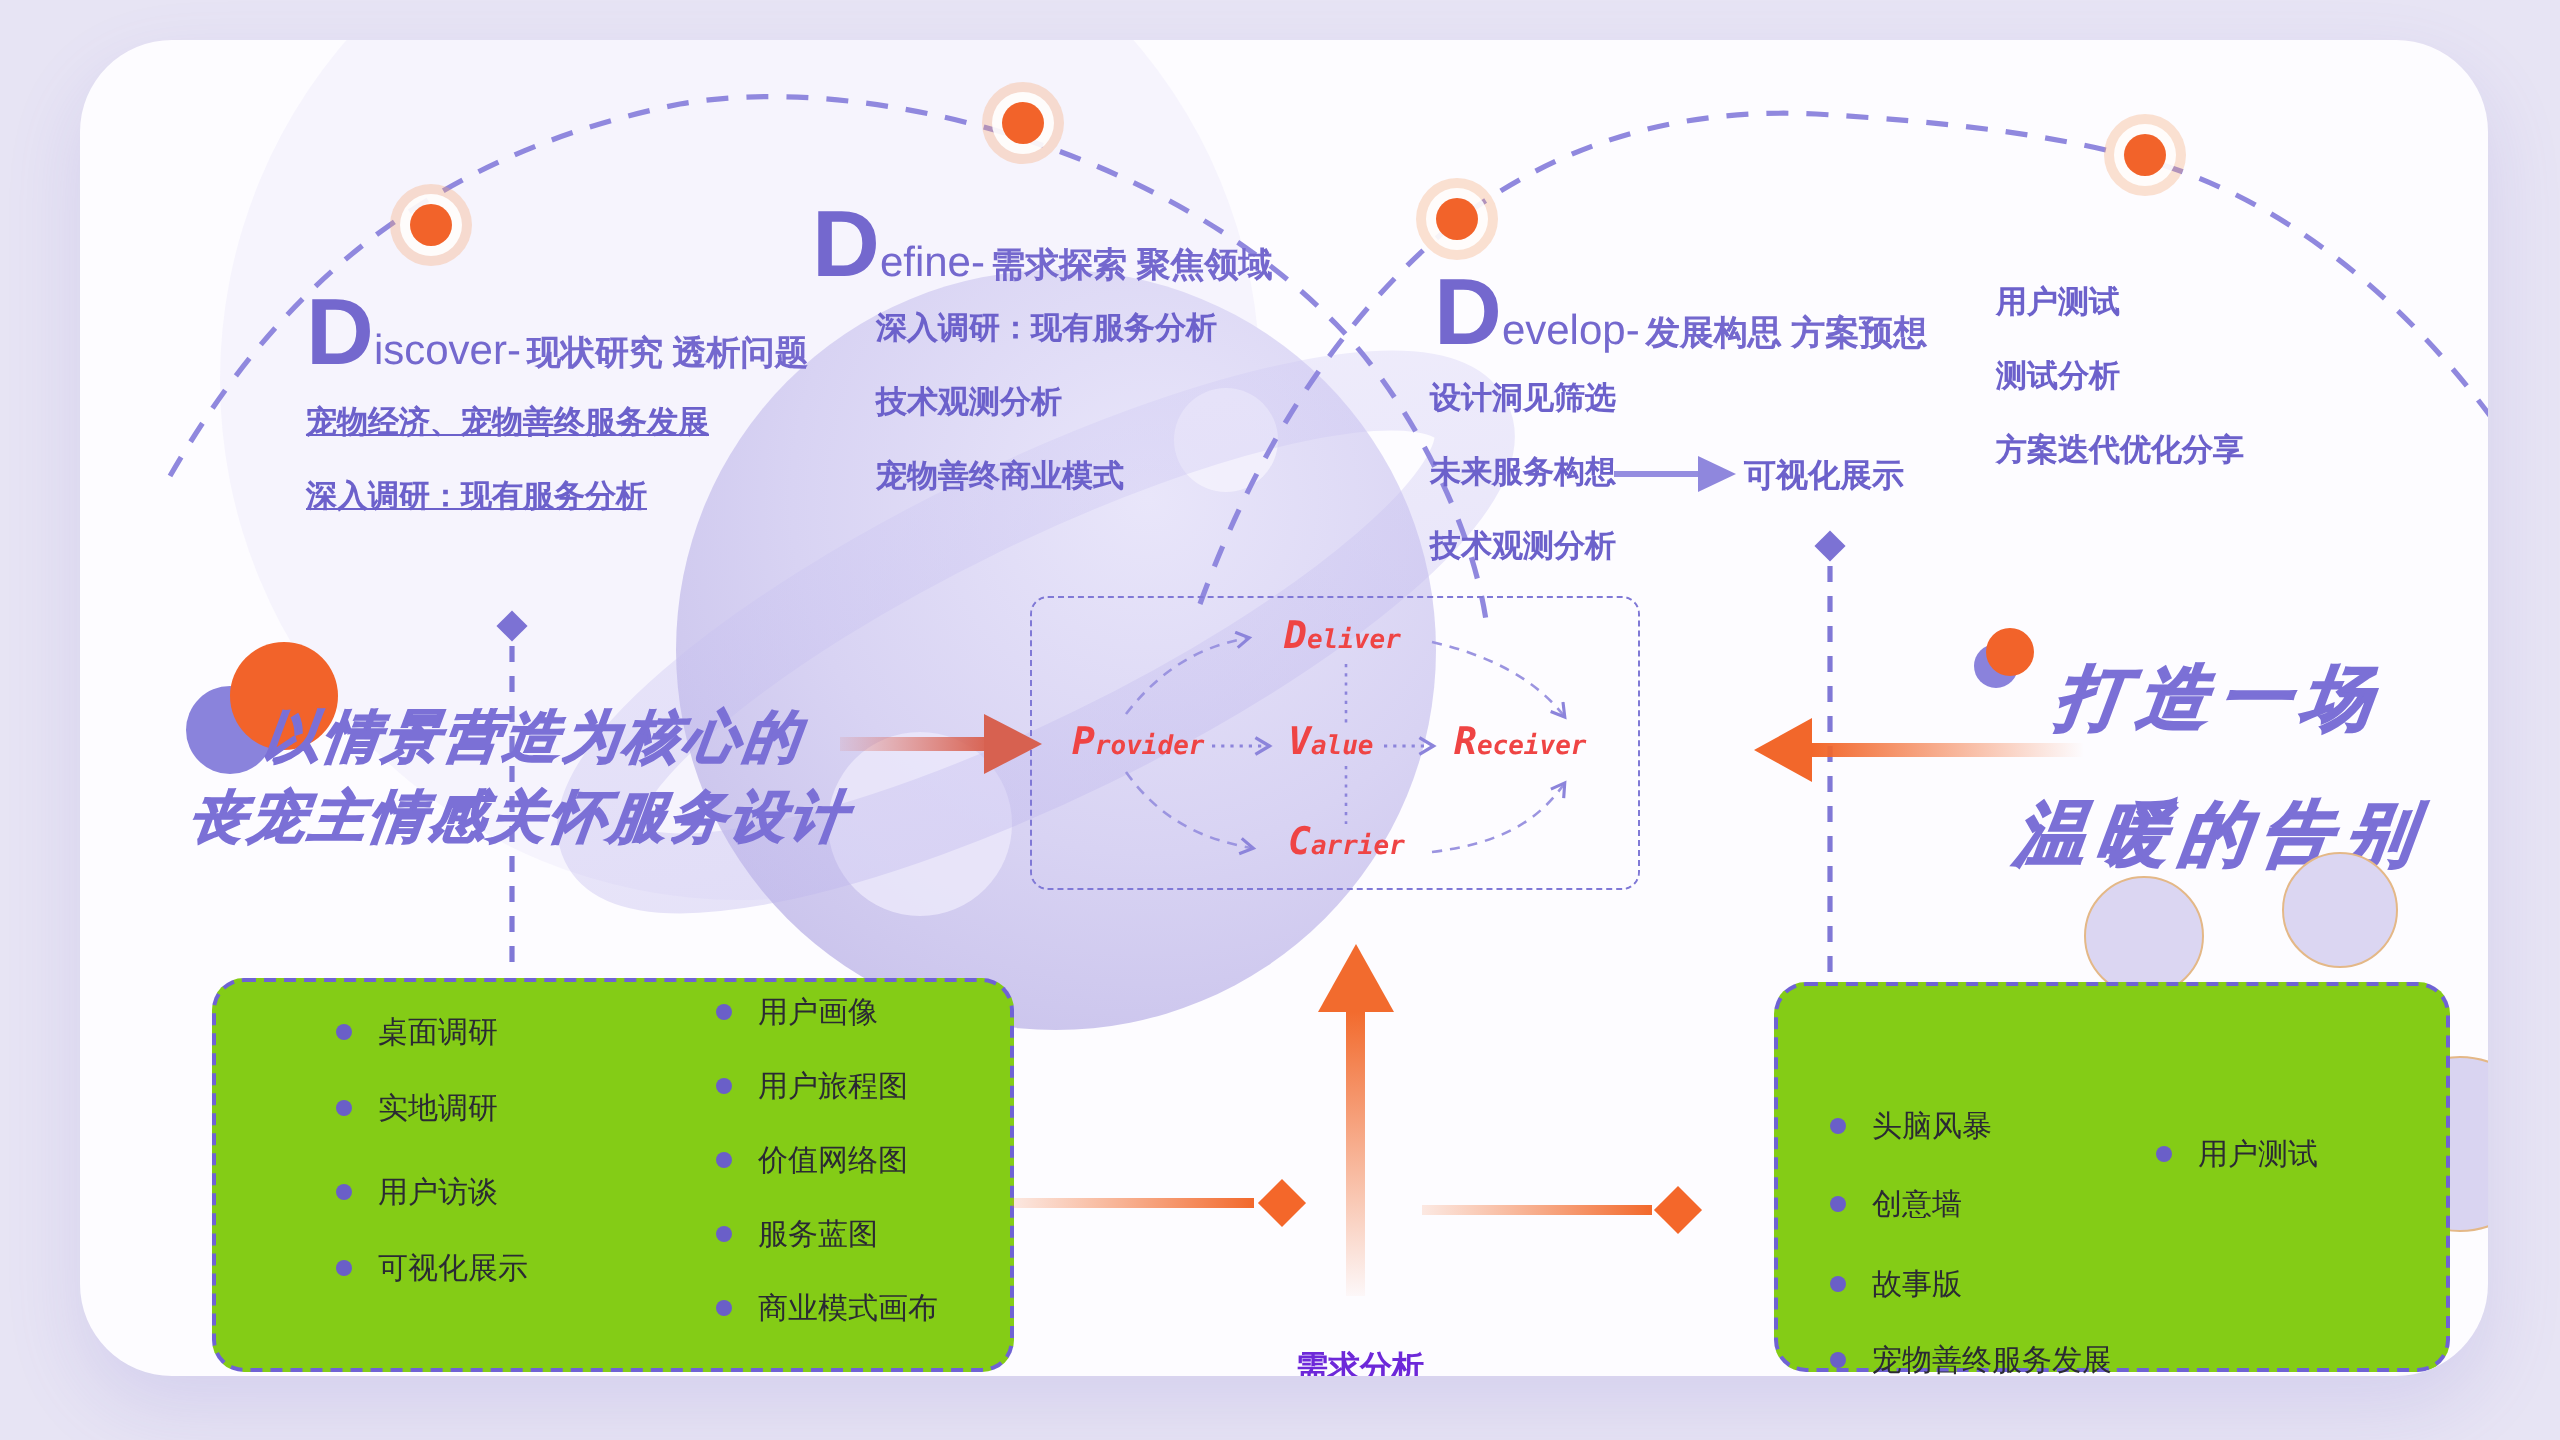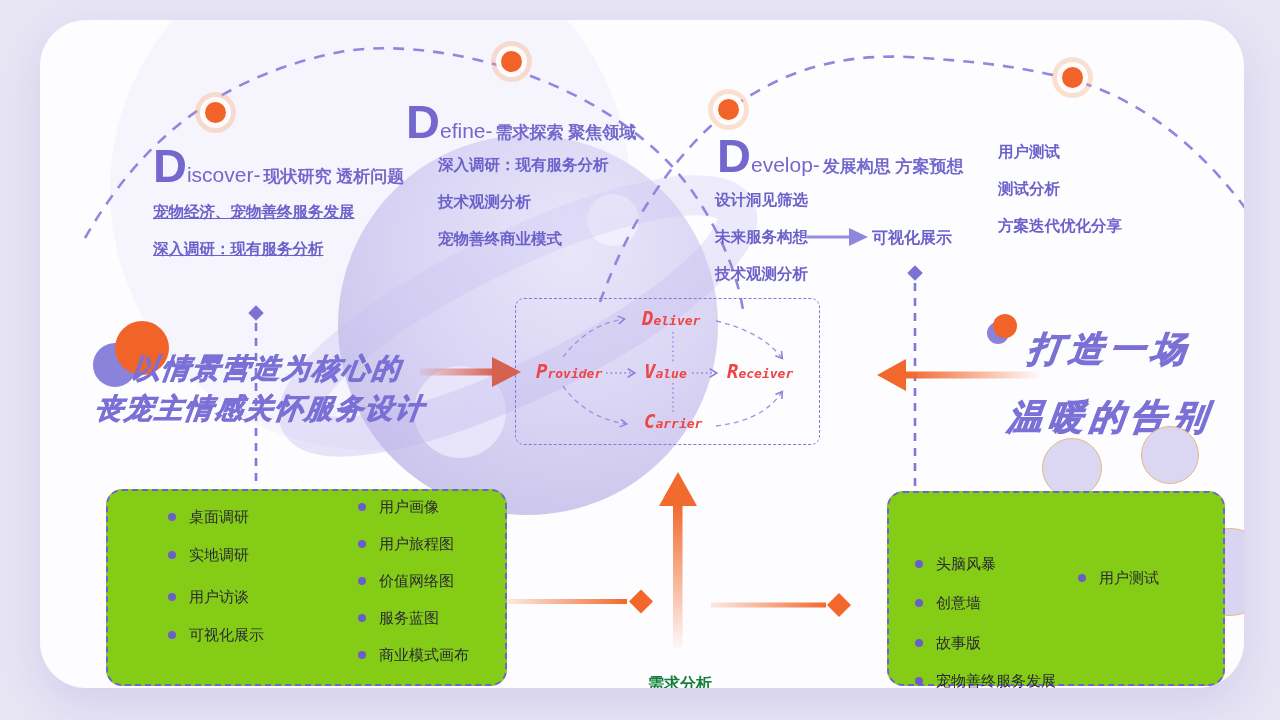--- a/index.html
+++ b/index.html
@@ -47,21 +47,21 @@
     background:#6A5FC8;margin-right:13px;vertical-align:1px;}
 
   
   .model-box{position:absolute;left:475px;top:278px;width:303px;height:145px;
     border:1.6px dashed #8079D6;border-radius:9px;background:transparent;}
   .model-word{position:absolute;display:inline-block;white-space:nowrap;
     font-family:"DejaVu Sans Mono", monospace;font-weight:bold;font-style:italic;
     color:#ef4444;font-size:13px;line-height:19px;}
   .model-word::first-letter{font-size:19px;}
 
-  .bottom-label{position:absolute;color:#15803d;font-weight:bold;font-size:16px;
+  .bottom-label{position:absolute;color:#6d28d9;font-weight:bold;font-size:16px;
     white-space:nowrap;transform:translateX(-50%);}
 </style>
 </head>
 <body>
 
 <div class="card">
 
   <svg class="layer" width="1280" height="720">
     <defs>
       <radialGradient id="pg" cx="62%" cy="30%" r="85%">

